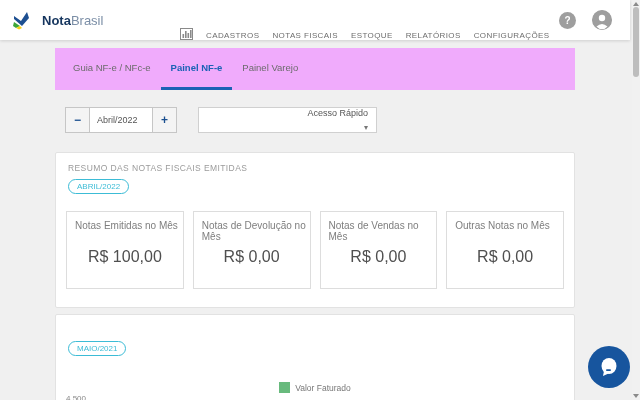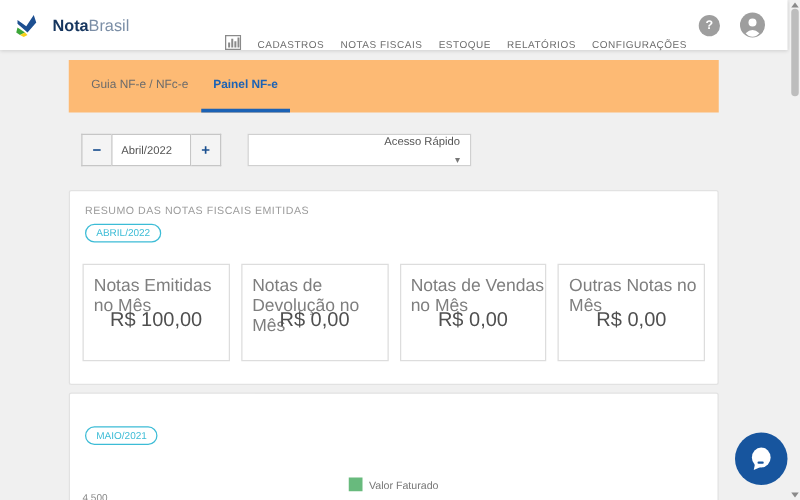--- a/index.html
+++ b/index.html
@@ -22,21 +22,21 @@
   .profile-icon { width:20px; height:20px; background:#9e9e9e; }
 
   
   .scrollbar { position:absolute; right:0; top:0; width:8px; height:400px; background:#f1f1f1; z-index:20; }
   .scroll-thumb { position:absolute; right:1px; top:7px; width:6px; height:70px; background:#bdbdbd; border-radius:3px; }
   .scroll-arrow { position:absolute; right:1px; width:0; height:0; border-left:3px solid transparent; border-right:3px solid transparent; }
   .scroll-arrow.up { top:2px; border-bottom:4px solid #8a8a8a; }
   .scroll-arrow.down { bottom:2px; border-top:4px solid #8a8a8a; }
 
   
-  .tabs-strip { position:absolute; left:55px; top:48px; width:520px; height:42px; background:#fdba74;
+  .tabs-strip { position:absolute; left:55px; top:48px; width:520px; height:42px; background:#f0abfc;
                 display:flex; align-items:stretch; padding-left:8px; }
   .tab { font-size:9.5px; color:#6b6b6b; padding:0 10px; display:flex; align-items:center; cursor:pointer;
          border-bottom:3px solid transparent; }
   .tab.active { color:#1b62b5; font-weight:bold; border-bottom-color:#1b62b5;text-align:center; }
 
   
   .filter-row { position:absolute; left:55px; top:107px; width:520px; height:28px; }
   .stepper { position:absolute; left:10px; top:0; display:flex; height:26px; }
   .stepper-btn { width:24px; height:26px; background:#f4f4f4; border:1px solid #c6c6c6; color:#1a4f8f;
                  font-weight:bold; font-size:12px; display:flex; align-items:center; justify-content:center; cursor:pointer; }
@@ -50,21 +50,21 @@
   .caret { font-size:8px; color:#777; }
 
   
   .panel { position:absolute; left:55px; width:520px; background:#fff; border:1px solid #e2e2e2; border-radius:2px; }
   .panel-title { position:absolute; left:12px; top:10px; font-size:8.5px; letter-spacing:.4px; color:#9b9b9b; }
   .pill-badge { position:absolute; left:12px; top:26px; border:1px solid #3cbcd6; color:#3cbcd6;
                 border-radius:9px; font-size:8px; padding:2px 8px; }
   .resumo-panel { top:152px; height:156px; }
   .stat-row { position:absolute; left:10px; right:10px; top:58px; display:flex; gap:9px; }
   .stat-box { flex:1; height:78px; border:1px solid #ddd; background:#fff; position:relative; }
-  .stat-label { position:absolute; left:8px; top:8px; font-size:14px; color:#7e7e7e; }
+  .stat-label { position:absolute; left:8px; top:8px; font-size:10px; color:#7e7e7e; }
   .stat-value { position:absolute; left:0; right:0; top:36px; text-align:center; font-size:16px; color:#4f4f4f; }
 
   .fatur-panel { top:314px; height:120px; }
   .legend { position:absolute; left:0; right:0; top:67px; display:flex; align-items:center; justify-content:center; gap:5px; }
   .legend-swatch { width:11px; height:11px; background:#68ba7d; }
   .legend-label { font-size:8.5px; color:#777; }
   .axis-tick { position:absolute; left:10px; top:79px; font-size:8px; color:#888; }
 
   
   .chat-fab { position:absolute; left:588px; top:346px; width:42px; height:42px; border-radius:50%;
@@ -108,20 +108,21 @@
         <circle cx="10" cy="8" r="3.2" fill="#fff"></circle>
         <path d="M4.5 16.5 Q10 11.5 15.5 16.5 Q13 19.3 10 19.3 Q7 19.3 4.5 16.5 Z" fill="#fff"></path>
       </svg>
     </span>
   </div>
 </div>
 
 <div class="tabs-strip">
   <div class="tab">Guia NF-e / NFc-e</div>
   <div class="tab active">Painel NF-e</div>
+  <div class="tab">Painel Varejo</div>
 </div>
 
 <div class="filter-row">
   <div class="stepper">
     <div class="stepper-btn minus">−</div>
     <input class="period-input" type="text" value="Abril/2022" style="">
     <div class="stepper-btn plus">+</div>
   </div>
   <div class="quick-select">
     <span>Acesso Rápido</span>

